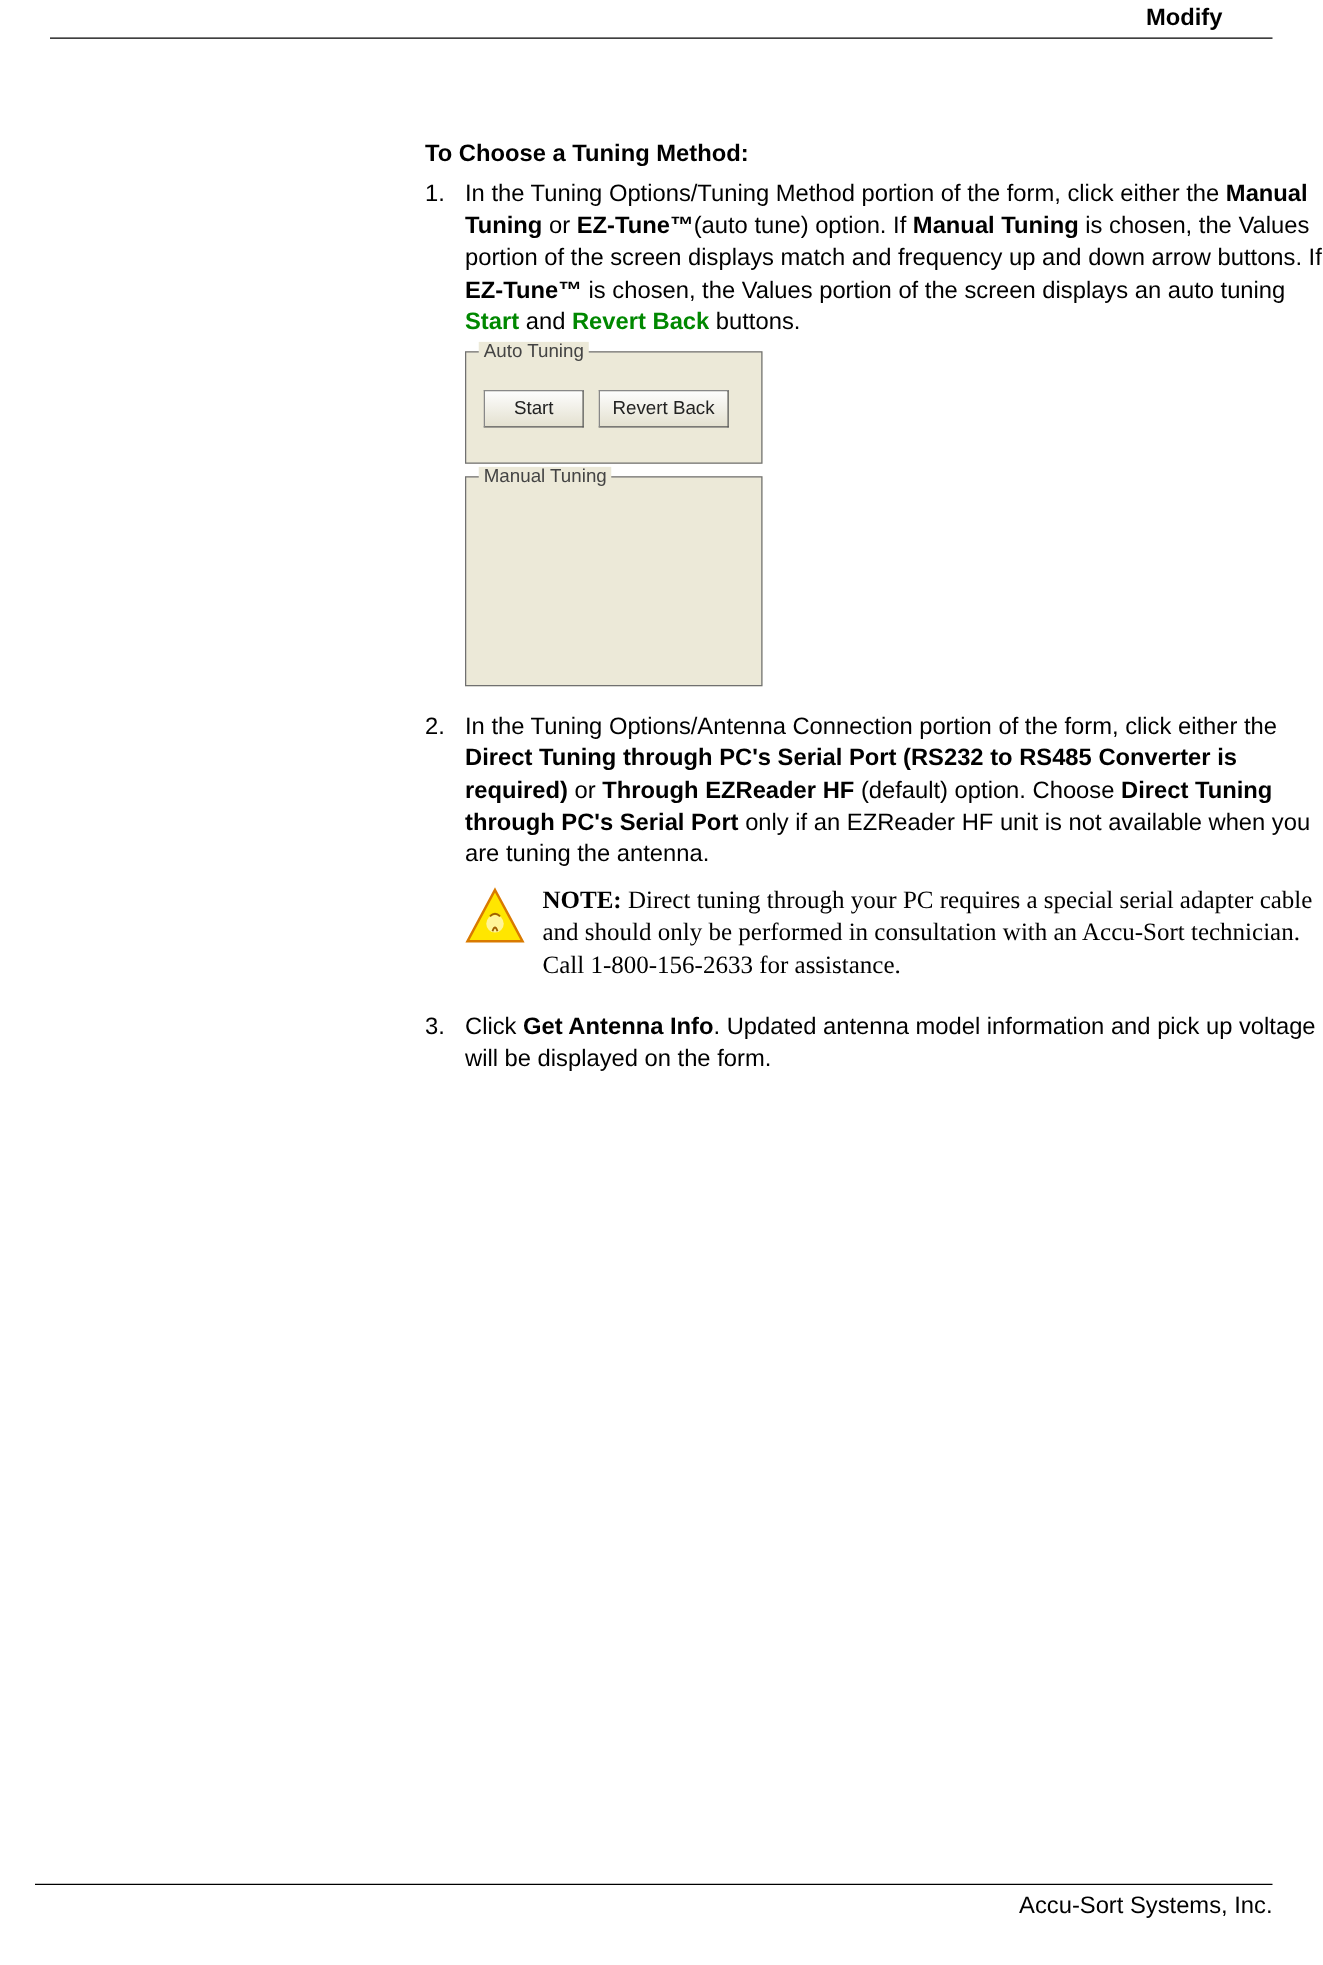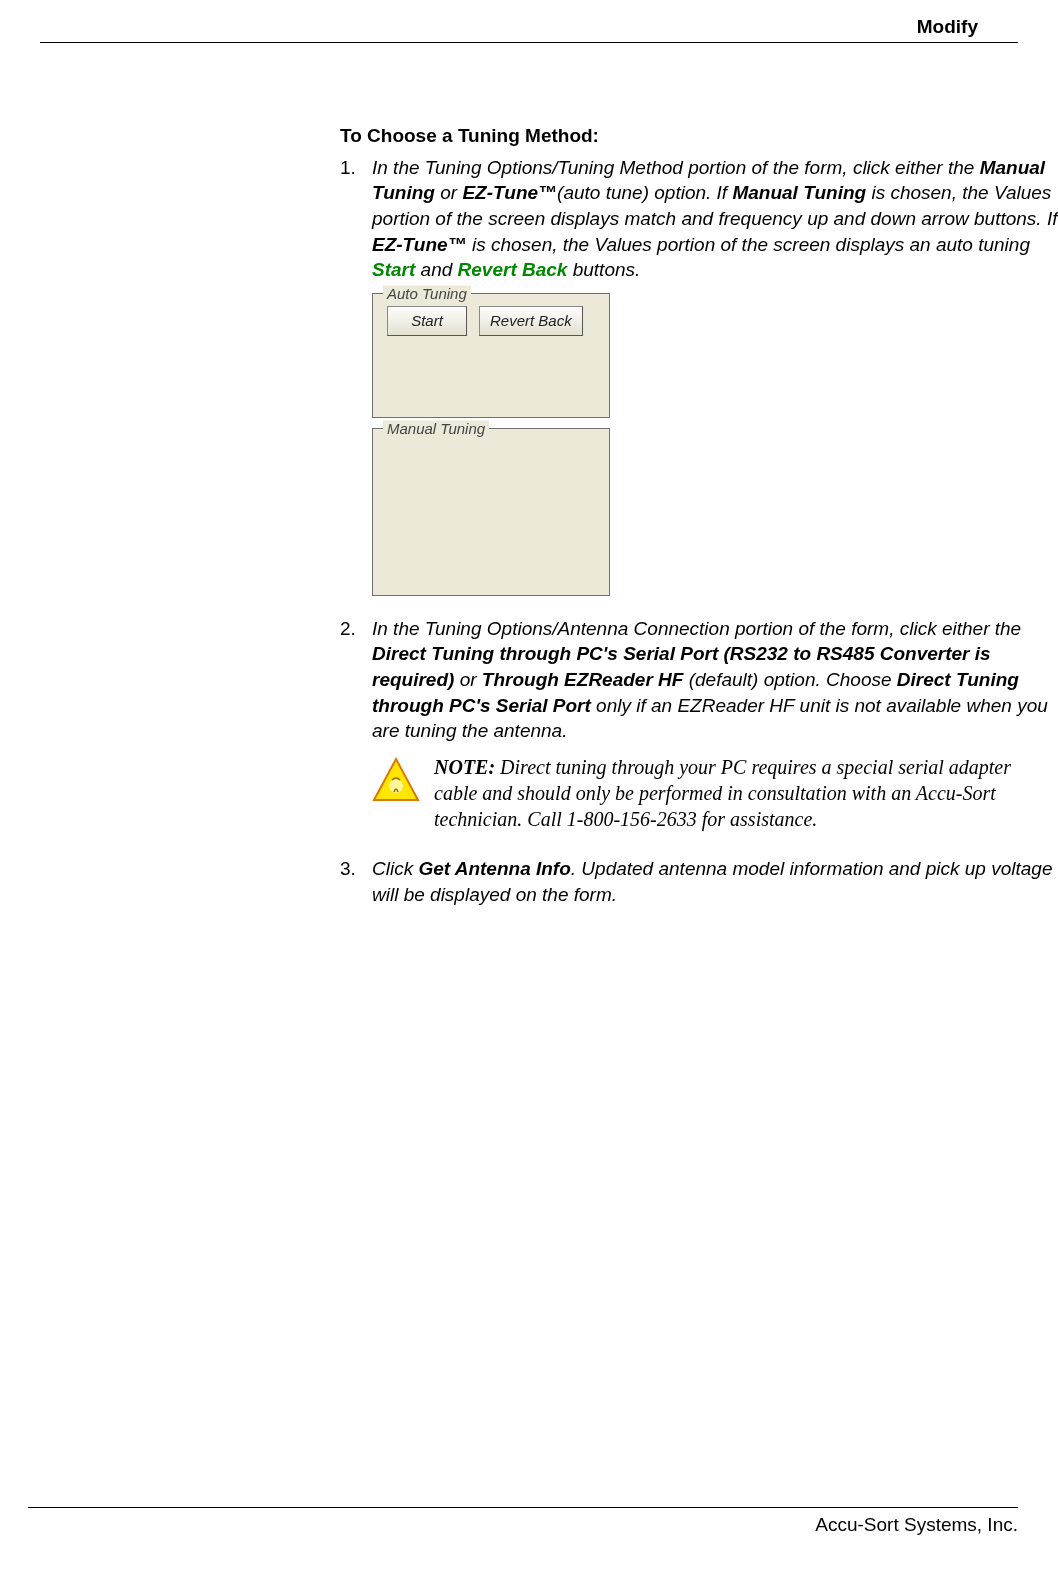--- a/index.html
+++ b/index.html
@@ -8,21 +8,21 @@
       background: #fff;
       width: 1058px;
       height: 1572px;
       position: relative;
       color: #000;
     }
     .header {
       border-bottom: 1.5px solid #000;
       padding: 4px 40px 4px 0;
       text-align: right;
-      margin: 12px 40px;
+      margin: 0 40px;
     }
     .header-title {
       font-weight: bold;
       font-size: 19px;
     }
     .content {
       margin-left: 340px;
       margin-top: 80px;
       font-size: 19px;
       line-height: 1.35;
@@ -32,21 +32,21 @@
       margin-bottom: 6px;
     }
     .step {
       display: flex;
       margin-bottom: 10px;
     }
     .step-num {
       width: 32px;
       flex-shrink: 0;
     }
-    .step-body { flex: 1; font-style: italic; }
+    .step-body { flex: 1; }
     .bold { font-weight: bold; }
     .green { color: #008800; font-weight: bold; }
     .ui-panel {
       border: 1px solid #707070;
       background: #ece9d8;
       margin: 10px 0;
       position: relative;
       font-family: Tahoma, Arial, sans-serif;
       font-size: 15px;
       color: #333;
@@ -57,21 +57,22 @@
       left: 10px;
       background: #ece9d8;
       padding: 0 4px;
       font-size: 15px;
       color: #444;
       line-height: 1;
       transform: translateY(-50%);
     }
     .auto-tuning-panel {
       width: 238px;
-      height: 125px;
+      height: 90px;
+      padding-top: 18px;
     }
     .auto-tuning-inner {
       display: flex;
       gap: 12px;
       padding: 12px 14px;
     }
     .win-button {
       border: 1px solid #888;
       border-right-color:#555;
       border-bottom-color:#555;

